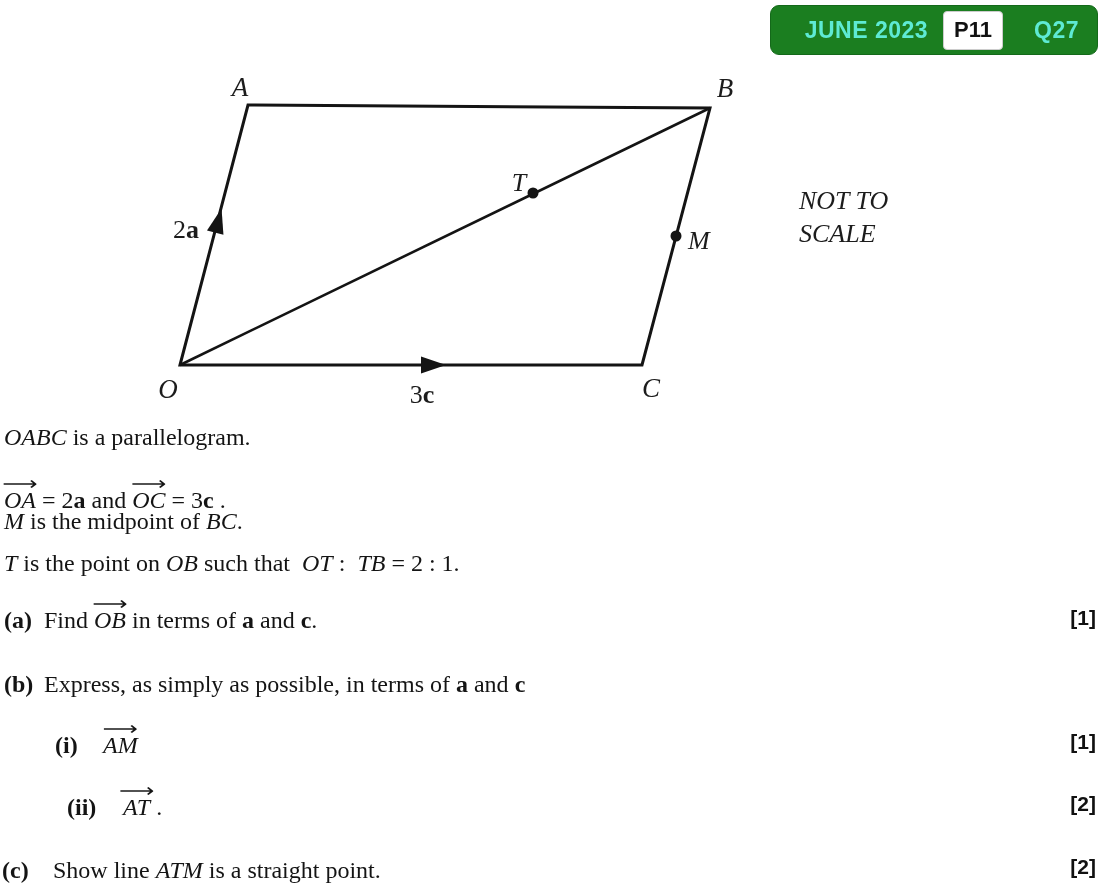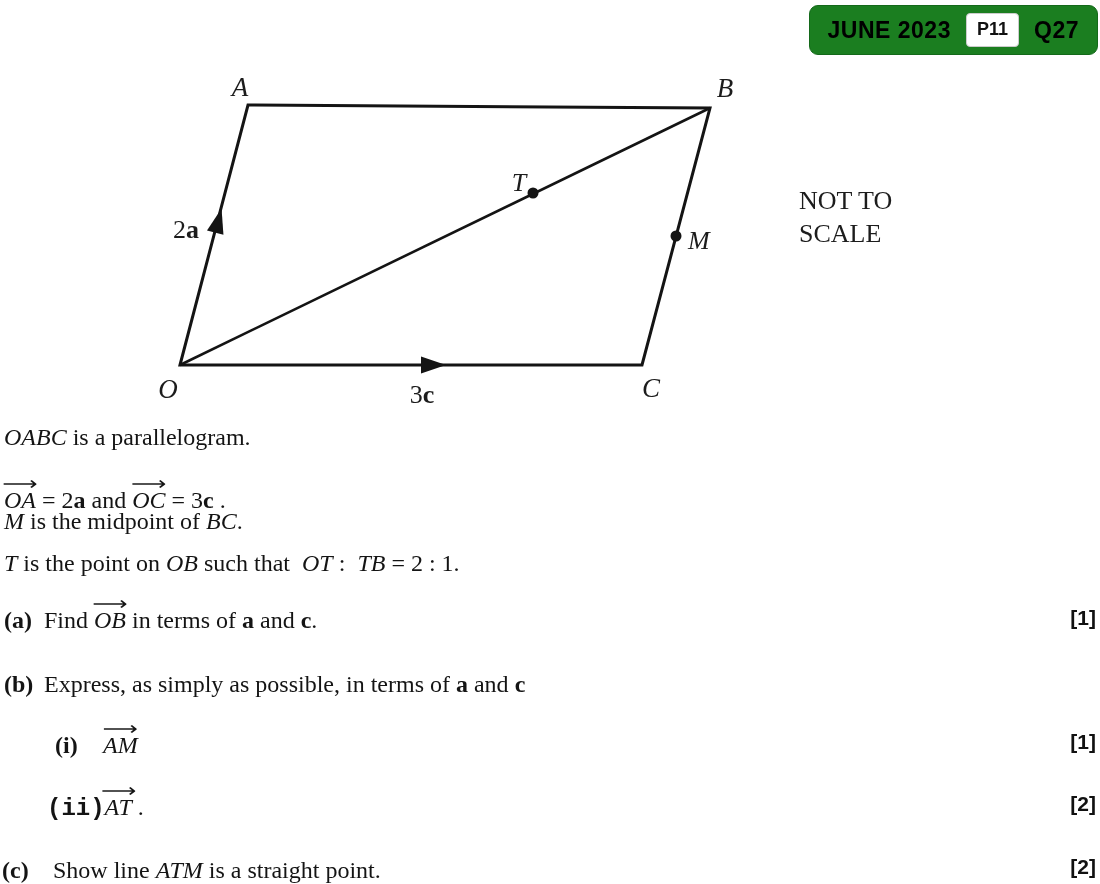--- a/index.html
+++ b/index.html
@@ -24,57 +24,58 @@
     align-items: center;
     gap: 15px;
     padding: 0 18px;
     background: #1b7e20;
     border: 1px solid #14691a;
     border-radius: 9px;
     font-family: "Liberation Sans", sans-serif;
     font-weight: bold;
     font-size: 23px;
   }
-  .badge .b-session, .badge .b-question { color: #000000; letter-spacing: 0.5px; }
+  .badge .b-session, .badge .b-question { color: #5eead4; letter-spacing: 0.5px; margin-left: 16px; }
   .badge .b-paper {
     background: #ffffff;
     color: #111111;
     border: 1px solid #cccccc;
     border-radius: 4px;
     padding: 5px 10px 6px 10px;
-    font-size: 18px;
+    font-size: 22px;
   }
 
   
   .diagram-svg { position: absolute; left: 0; top: 0; }
   .nts {
     position: absolute;
     left: 799px;
     top: 184px;
     font-size: 26px;
     line-height: 33px;
     color: #1c1c1c;
+    font-style: italic;
   }
 
   
   .tl {
     position: absolute;
     left: 4px;
     font-size: 24px;
     line-height: 28px;
     color: #141414;
     white-space: nowrap;
   }
   .it { font-style: italic; }
   .bv { font-weight: bold; }
   .plabel { font-weight: bold; display: inline-block; }
   .line-pa .plabel, .line-pb .plabel { min-width: 40px; }
   .line-pc .plabel { min-width: 51px; }
   .line-bi .plabel  { margin-left: 51px; min-width: 48px; }
-  .line-bii .plabel { margin-left: 43px; min-width: 56px; font-family: Liberation Mono, monospace; }
+  .line-bii .plabel { margin-left: 63px; min-width: 56px; }
 
   .vec { position: relative; display: inline-block; font-style: italic; }
   .vec .arr {
     position: absolute;
     top: -12px;
     left: 0;
     width: 100%;
     text-align: center;
     font-style: normal;
     font-size: 19px;

